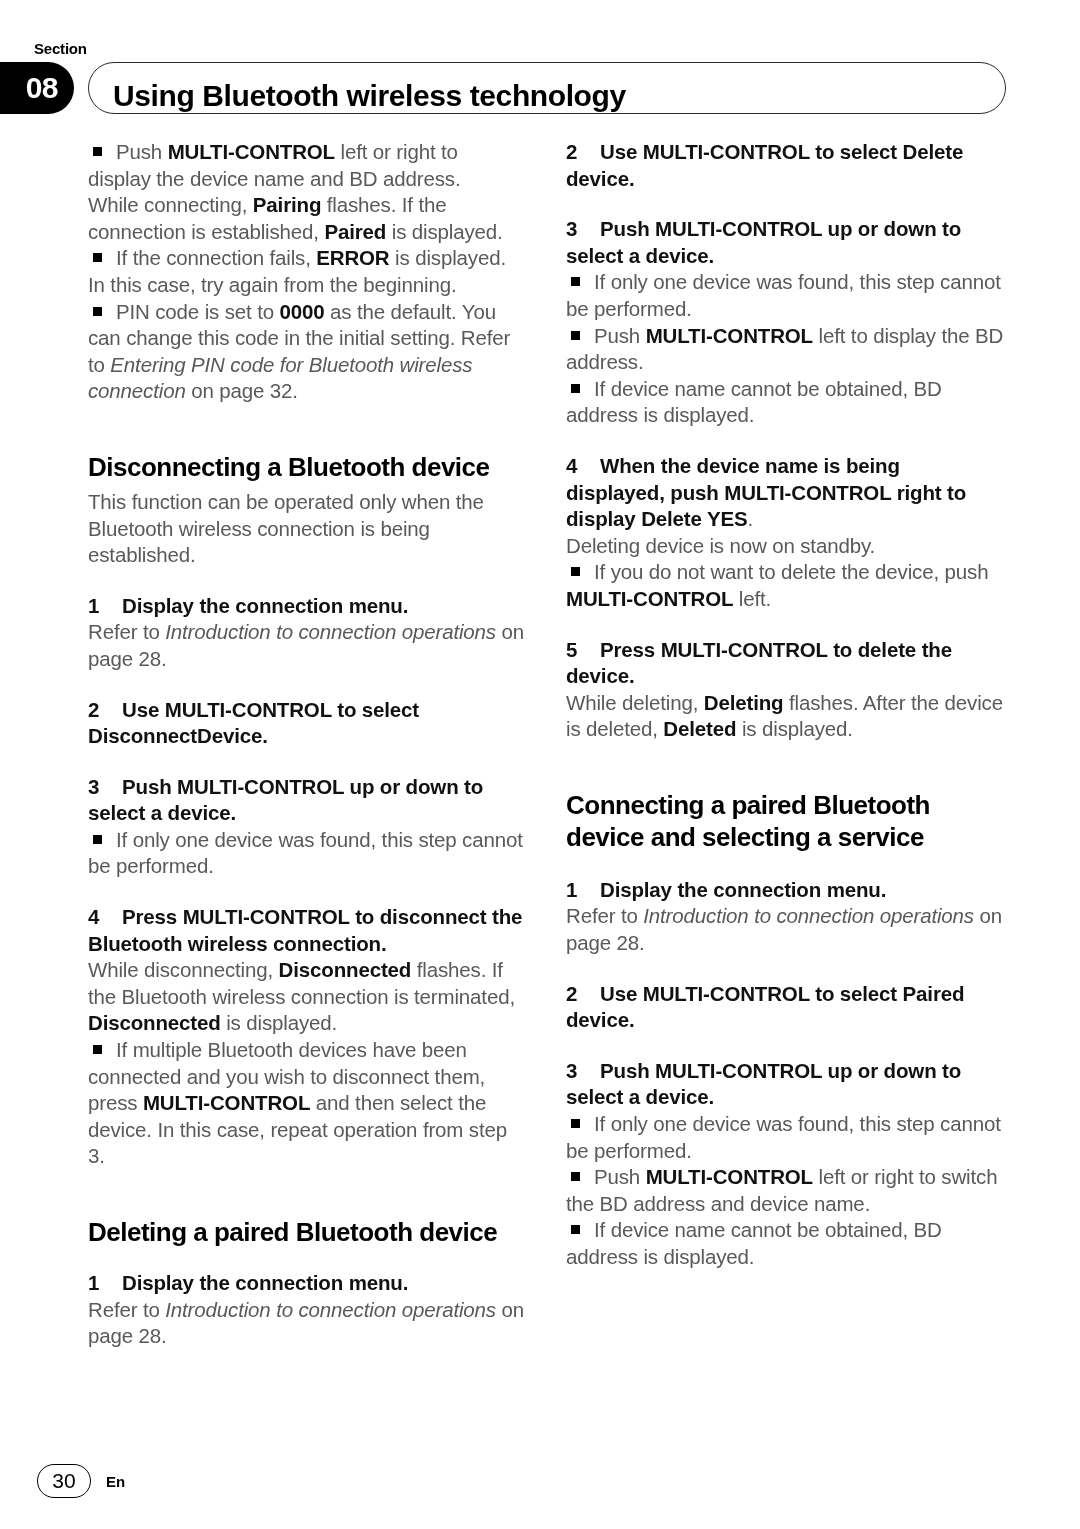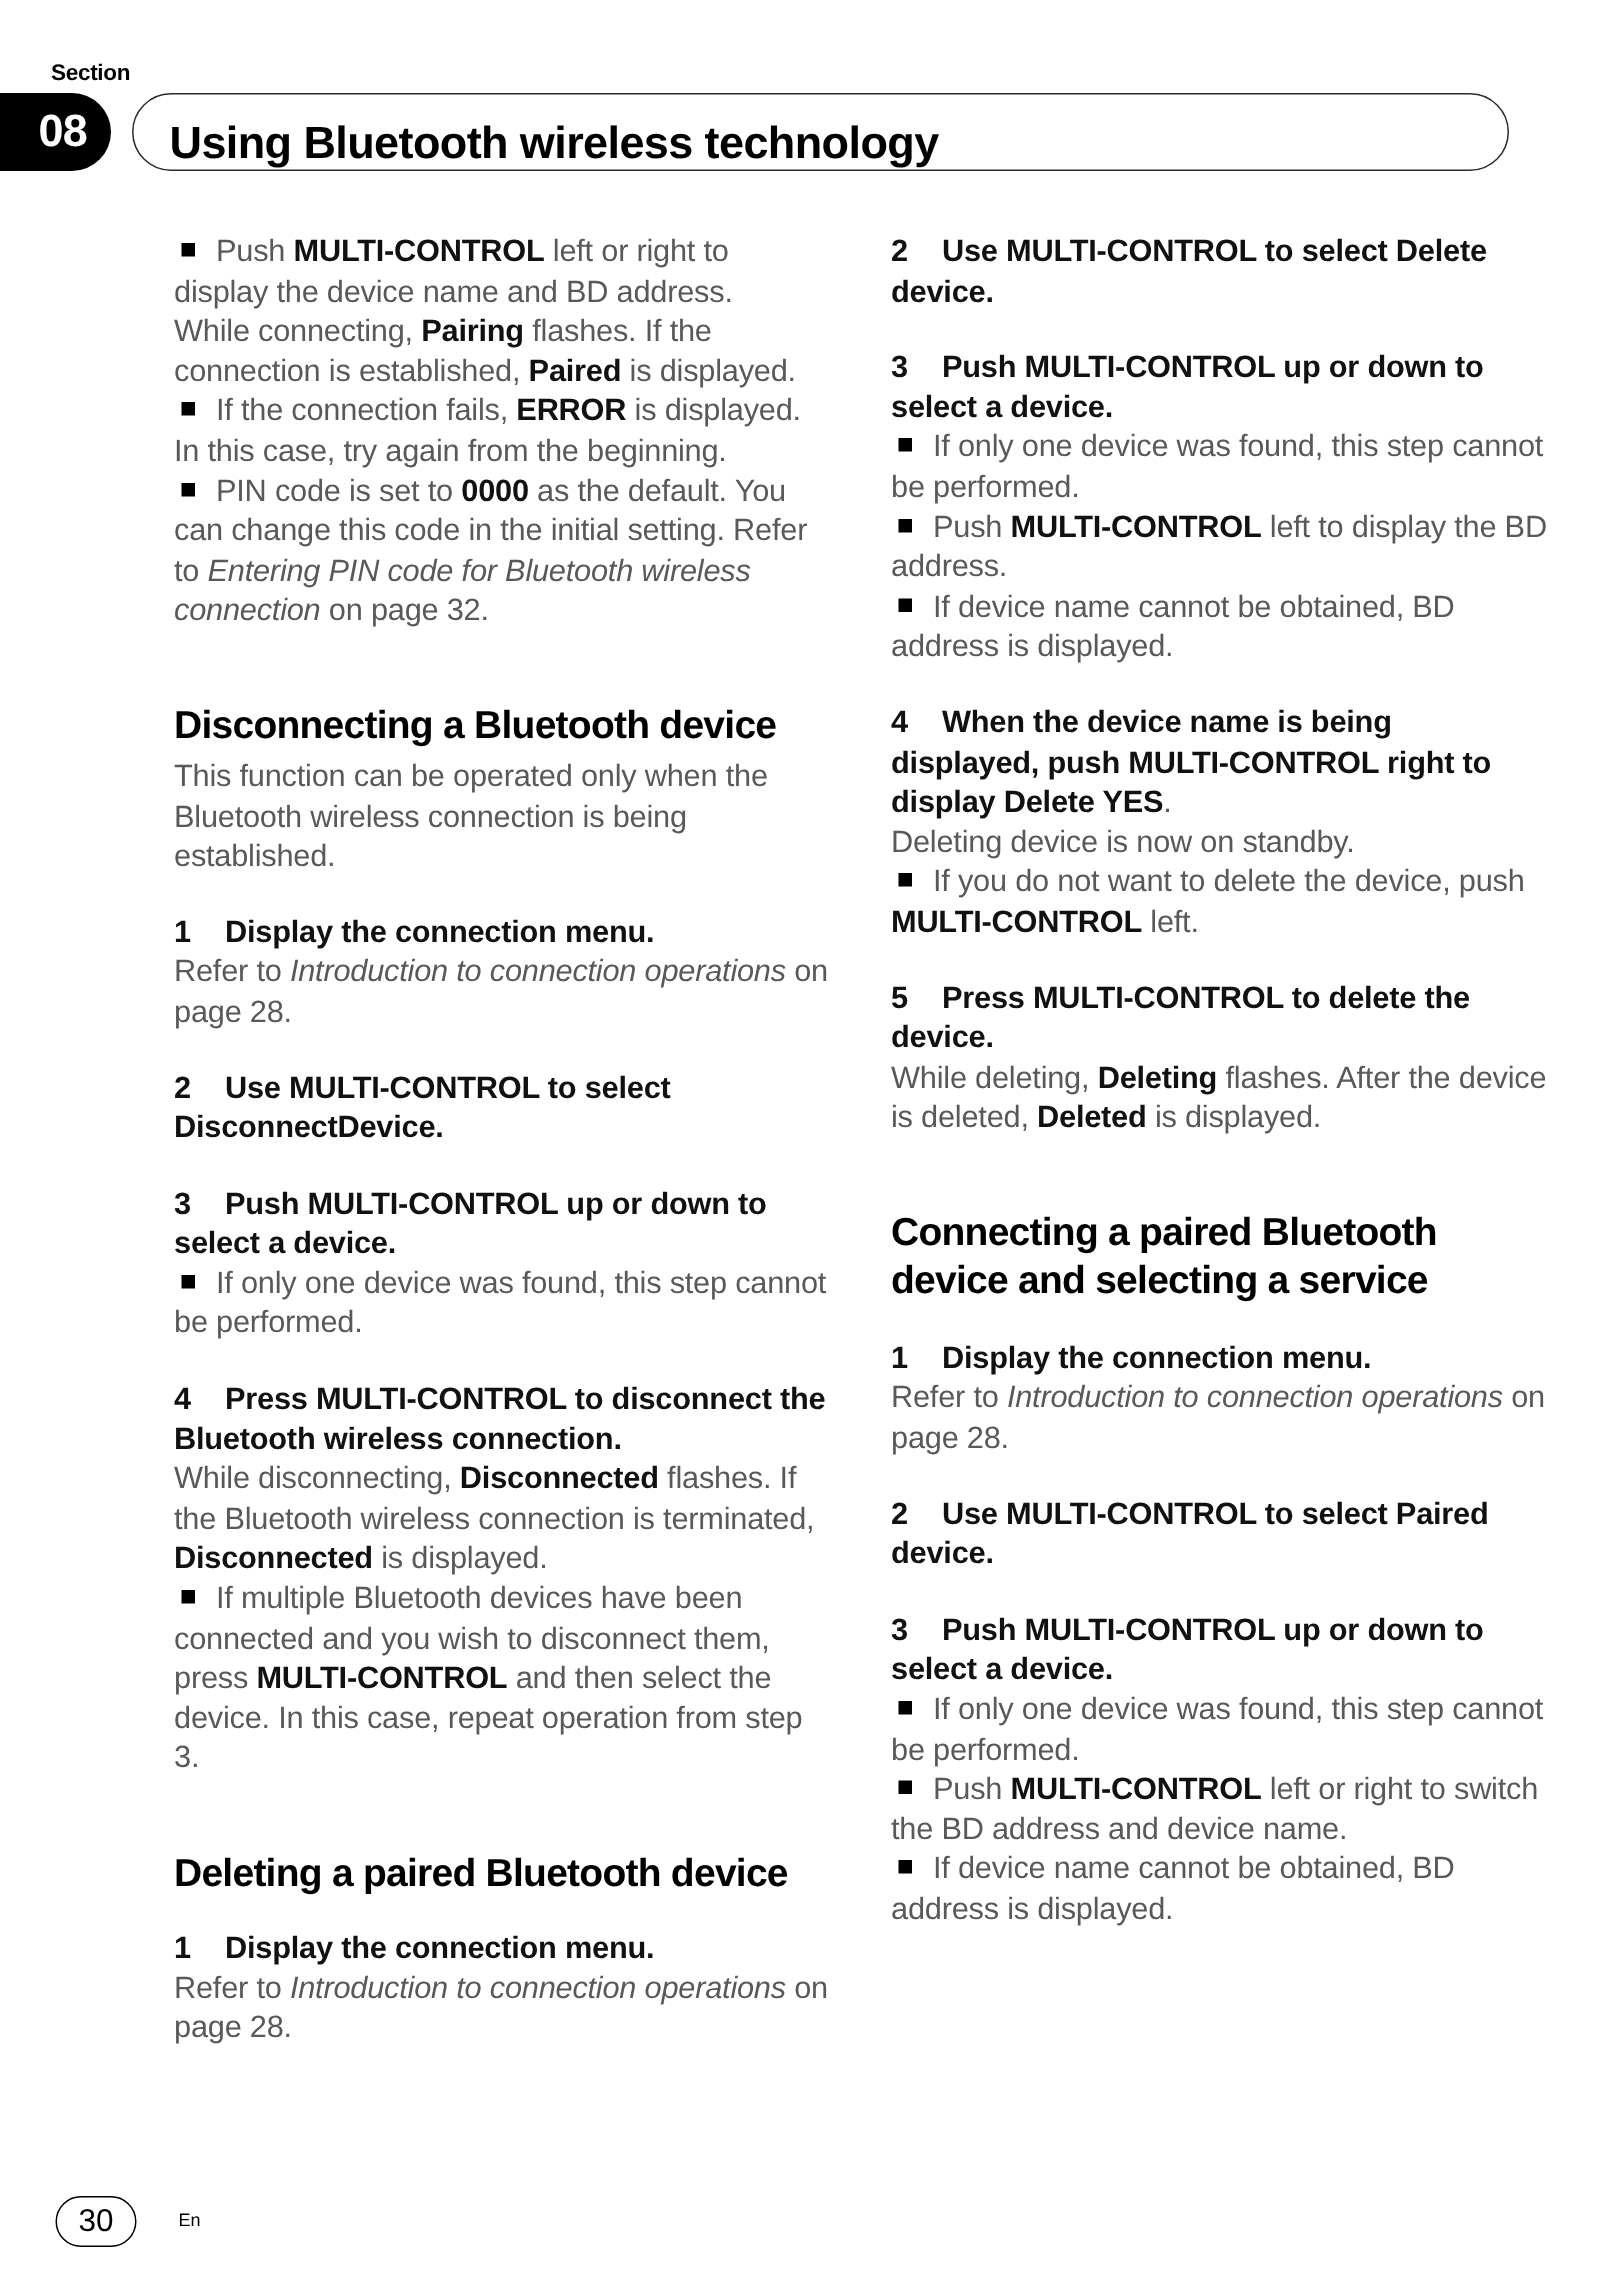--- a/index.html
+++ b/index.html
@@ -67,23 +67,22 @@
     font-size: 30px;
     font-weight: bold;
     color: #000;
     letter-spacing: -0.4px;
     white-space: nowrap;
   }
 
   
   .col {
     position: absolute;
-    top: 155px;
+    top: 139px;
     width: 438px;
-    margin-left: 28px;
   }
   .col-left  { left: 88px; }
   .col-right { left: 566px; }
 
   
   .para, .step, .bullet {
     font-size: 20.5px;
     line-height: 26.6px;
     color: #595959;
     margin: 0;
@@ -142,24 +141,23 @@
     align-items: center;
     justify-content: center;
     font-size: 21px;
     font-weight: normal;
     color: #000;
   }
   .lang {
     position: absolute;
     left: 106px;
     top: 1473px;
-    font-size: 12px;
-    font-weight: normal;
-    color: #000;
-    margin-left: 13px;
+    font-size: 15px;
+    font-weight: bold;
+    color: #000;
   }
 </style>
 </head>
 <body>
 
 <div class="header">
   <div class="section-label">Section</div>
   <div class="section-badge">08</div>
   <div class="title-pill">
     <span class="title-pill-text">Using Bluetooth wireless technology</span>

